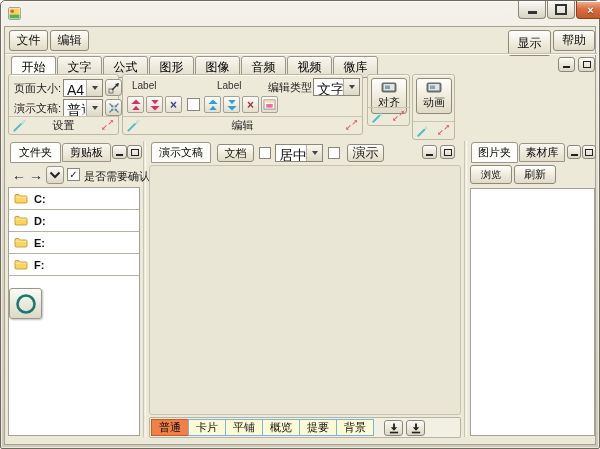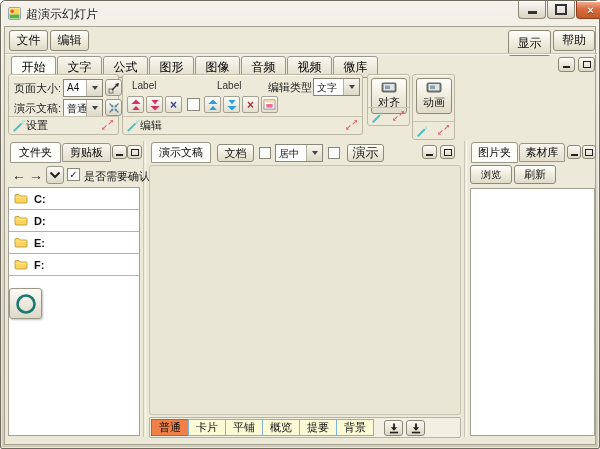--- a/index.html
+++ b/index.html
@@ -23,23 +23,23 @@
   .rtab.active{background:#fdfdfa;border-bottom-color:#fdfdfa;}
   .ptab{box-sizing:border-box;border:1px solid #9a968a;border-radius:3px 3px 0 0;background:linear-gradient(#f8f6ee,#e3decc);
     font-size:11px;display:flex;align-items:center;justify-content:center;}
   .ptab.active{background:#fdfdfa;}
   .mini{box-sizing:border-box;width:15px;height:14px;background:linear-gradient(#fbfaf4,#dcd7c6);border:1px solid #8a8678;border-radius:3px;
     display:flex;align-items:center;justify-content:center;box-shadow:inset 0 1px 0 #fff;}
   .mini .gmin{width:7px;height:2px;margin-top:5px;background:#222;}
   .mini .sq2{width:6px;height:5px;border:1px solid #222;}
   .group{box-sizing:border-box;border:1px solid #bcb8a4;border-radius:3px;background:#edead9;box-shadow:inset 0 1px 0 #fdfcf6;}
   .gfooter{position:absolute;left:0;right:0;bottom:0;height:18px;border-top:1px solid #c8c4b0;display:flex;align-items:center;padding:0 4px;box-sizing:border-box;}
-  .gtitle{flex:1;font-size:11px;color:#222;}
+  .gtitle{flex:1;text-align:center;font-size:11px;color:#222;}
   .combo{box-sizing:border-box;display:flex;background:#fff;border:1px solid #8a8678;height:18px;}
-  .combo .val{flex:1;font-size:10px;padding:2px 11px 0 3px;color:#111;white-space:nowrap;overflow:hidden;}
+  .combo .val{flex:1;font-size:14px;padding:2px 11px 0 3px;color:#111;white-space:nowrap;overflow:hidden;border-radius:7px;}
   .combo .dd{width:15px;background:linear-gradient(#f8f6ef,#ddd8c6);border-left:1px solid #b5b1a2;display:flex;align-items:center;justify-content:center;}
   .tri{width:0;height:0;border-left:3.5px solid transparent;border-right:3.5px solid transparent;border-top:4.5px solid #444;}
   .sbtn{box-sizing:border-box;width:17px;height:17px;background:linear-gradient(#fbfaf4,#ddd8c7);border:1px solid #9a968a;border-radius:3px;
     display:flex;align-items:center;justify-content:center;}
   .ibtn{box-sizing:border-box;width:17px;height:17px;background:linear-gradient(#fcfbf6,#e4dfce);border:1px solid #a5a193;border-radius:2px;
     display:flex;align-items:center;justify-content:center;font-size:12px;font-weight:bold;}
   .checkbox{box-sizing:border-box;width:13px;height:13px;background:#fff;border:1px solid #8a8678;display:flex;align-items:center;justify-content:center;
     font-size:10px;font-weight:bold;color:#222;line-height:10px;}
   .rlabel{font-size:11px;color:#1a1a1a;white-space:nowrap;}
   .slabel{font-size:10px;color:#333;white-space:nowrap;}
@@ -64,21 +64,20 @@
 
 <div class="window">
 
   <div class="titlebar">
     <svg class="abs" style="left:7px;top:6px" width="13" height="13" viewBox="0 0 13 13">
       <rect x="0.5" y="0.5" width="12" height="12" rx="1.5" fill="#fffbe8" stroke="#9aa4b0"></rect>
       <rect x="1.5" y="1.5" width="10" height="6" fill="#ffd24d"></rect>
       <rect x="1.5" y="7.5" width="10" height="4" fill="#59b34d"></rect>
       <circle cx="4.2" cy="4.2" r="1.8" fill="#e8593a"></circle>
     </svg>
-    <span class="title-text">超演示幻灯片</span>
     <div class="winbtns">
       <div class="wbtn">
           <span class="gmin"></span>
         </div>
       <div class="wbtn">
           <span class="gmax"></span>
         </div>
       <div class="wbtn close">
           <span>×</span>
         </div>

